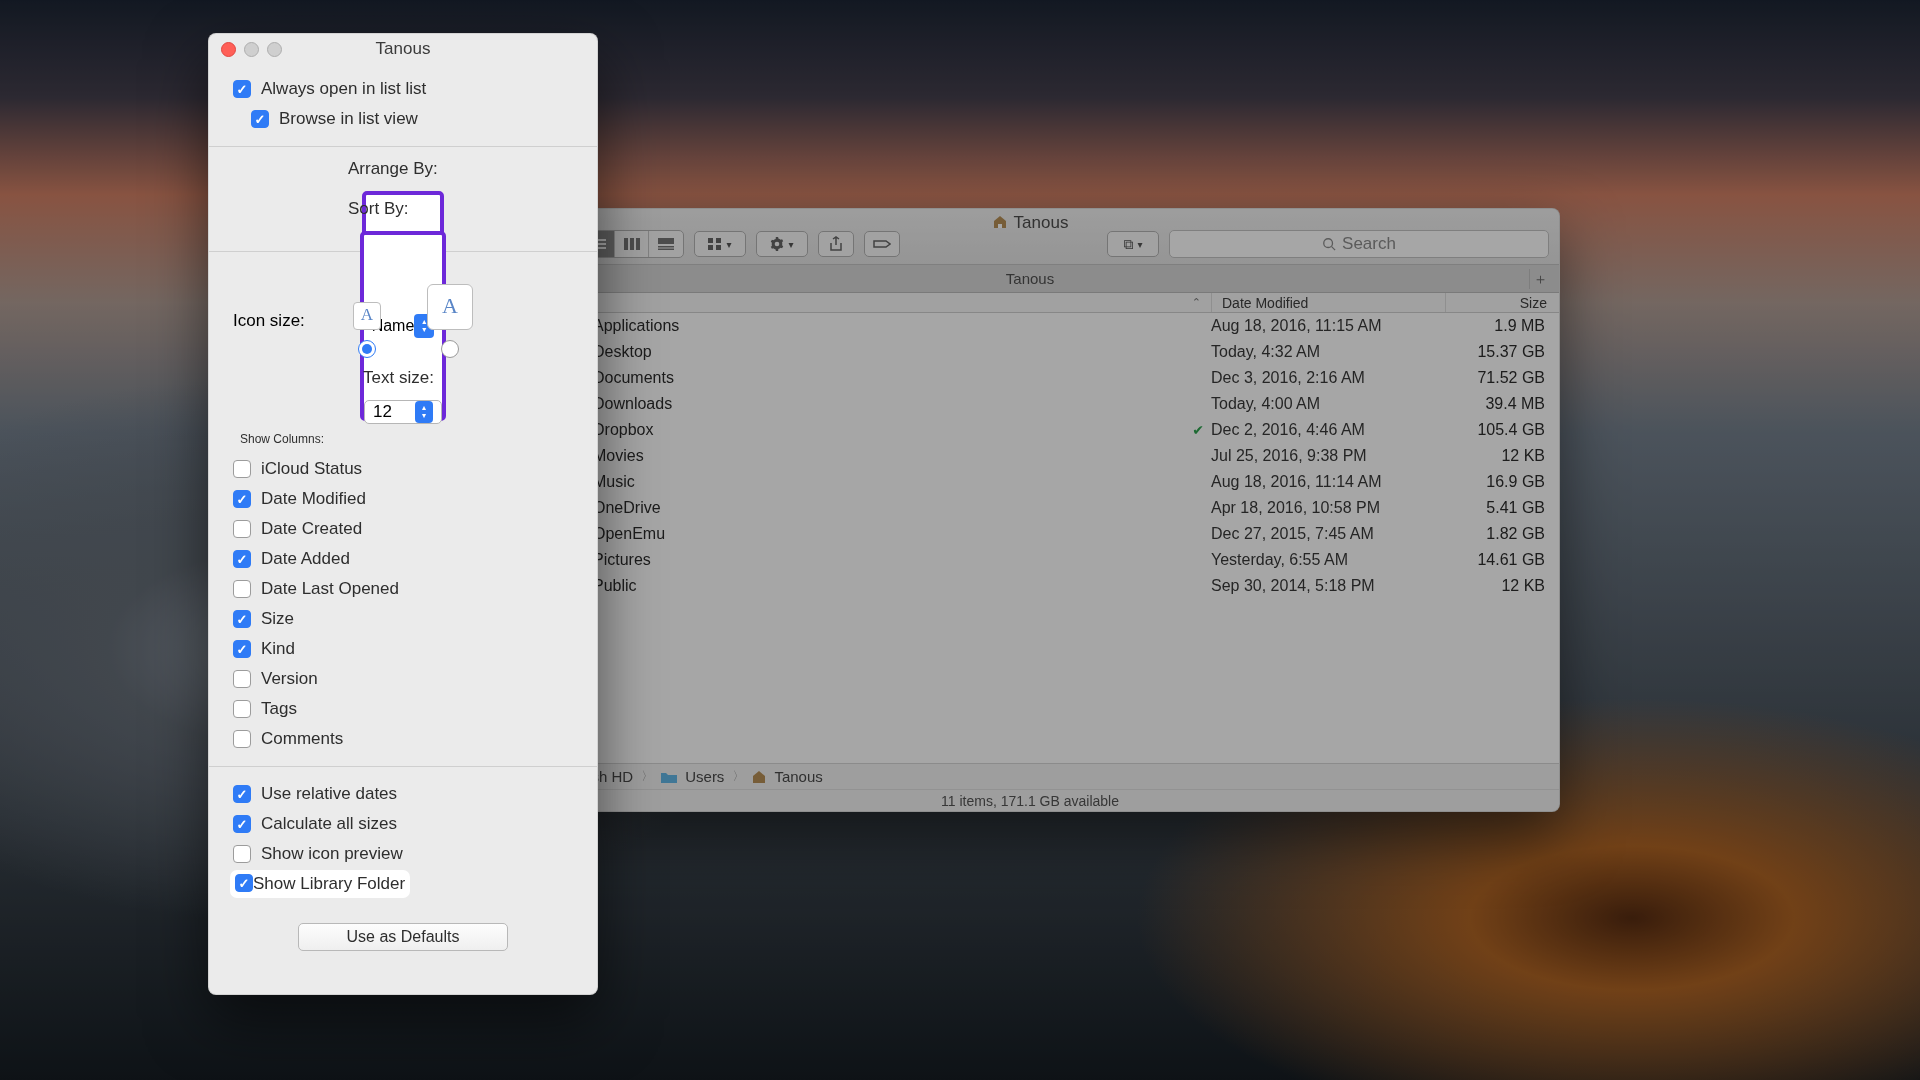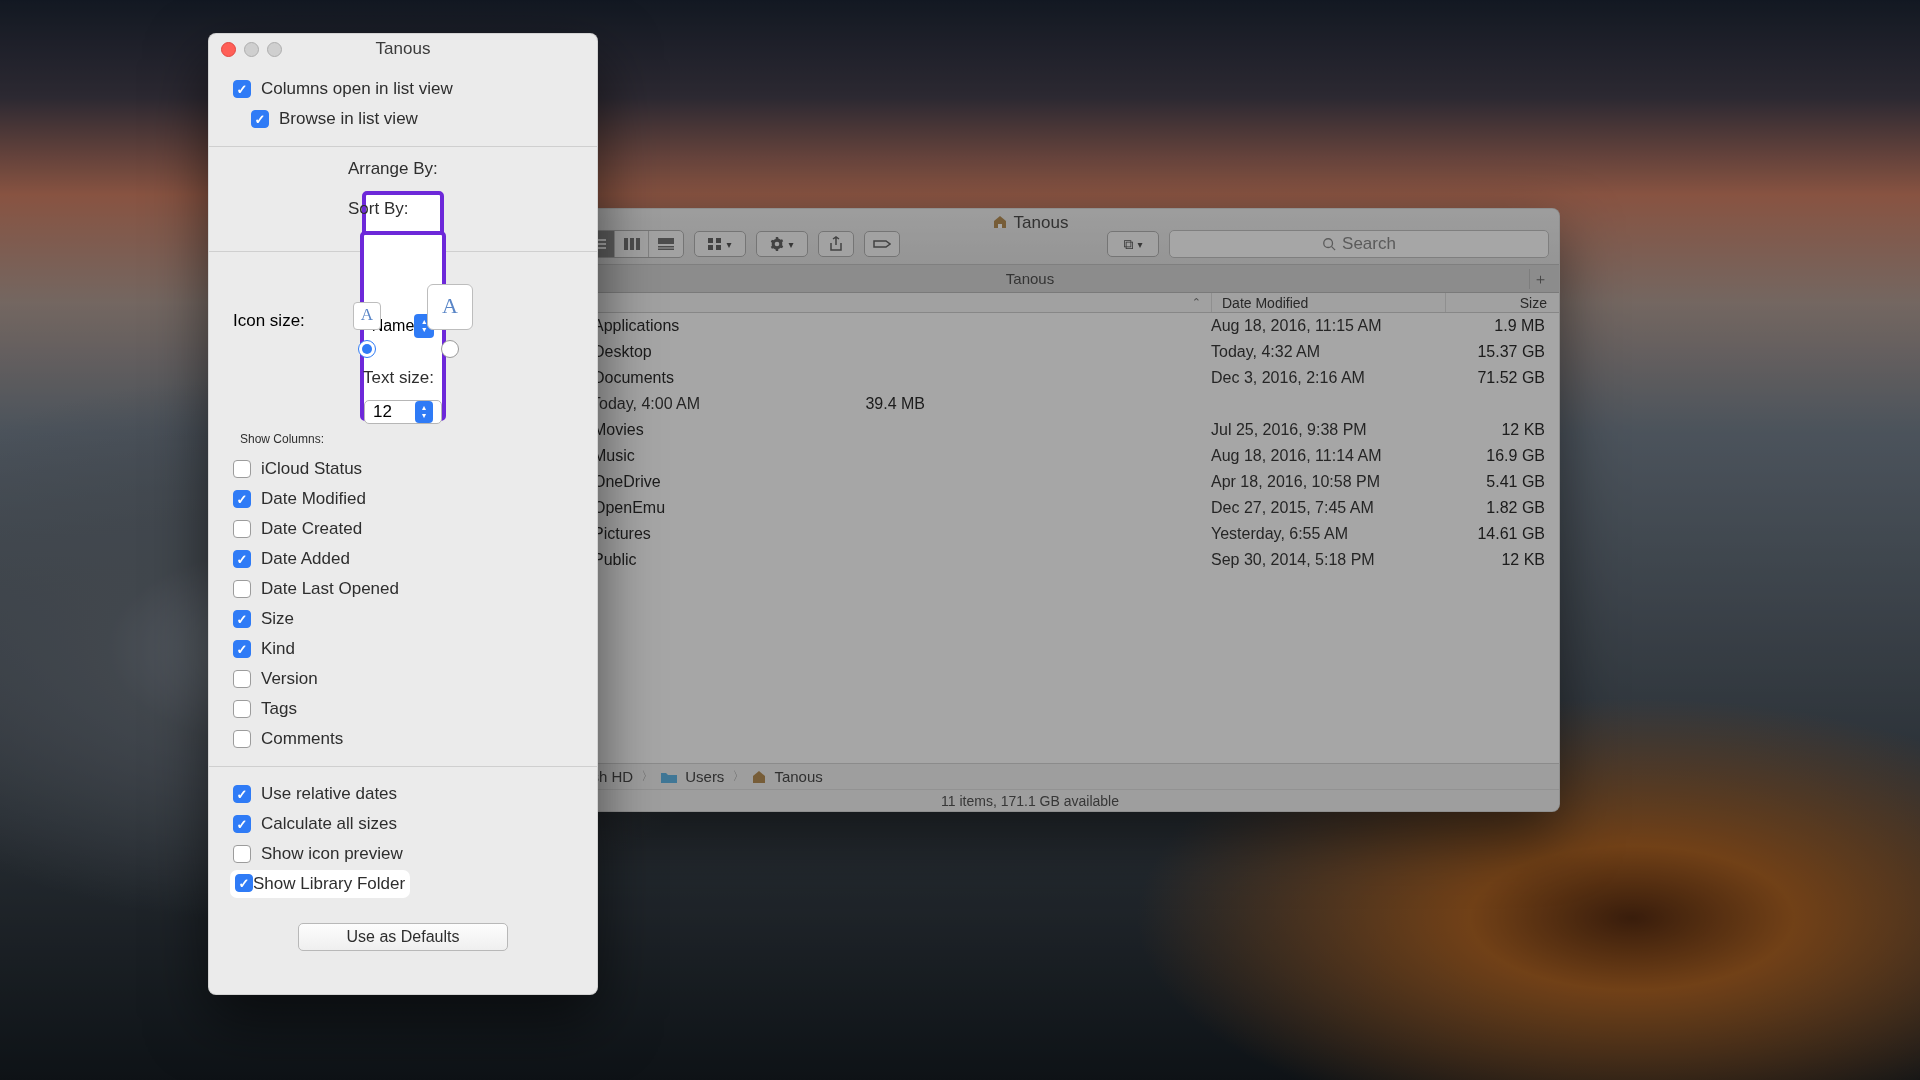--- a/index.html
+++ b/index.html
@@ -257,23 +257,43 @@
             <path fill="#7fc9ef" d="M0 3h8l2 2h12v2H0z"></path>
           </svg>
           <span>Documents</span>
         </span>
     <span class="badge"></span>
     <span class="dt">Dec 3, 2016, 2:16 AM</span>
     <span class="sz">71.52 GB</span>
       </div>
       <div class="row">
         <span class="tri">▶</span>
+    <span class="nm">
+          <svg class="folder" viewBox="0 0 22 18">
+            <path fill="#59b4e8" d="M0 3h8l2 2h12v12H0z"></path>
+            <path fill="#7fc9ef" d="M0 3h8l2 2h12v2H0z"></path>
+          </svg>
+          <span>Downloads</span>
+        </span>
     <span class="badge"></span>
     <span class="dt">Today, 4:00 AM</span>
     <span class="sz">39.4 MB</span>
+      </div>
+      <div class="row">
+        <span class="tri">▶</span>
+    <span class="nm">
+          <svg class="folder" viewBox="0 0 22 18">
+            <path fill="#59b4e8" d="M0 3h8l2 2h12v12H0z"></path>
+            <path fill="#7fc9ef" d="M0 3h8l2 2h12v2H0z"></path>
+          </svg>
+          <span>Dropbox</span>
+        </span>
+    <span class="badge">✔</span>
+    <span class="dt">Dec 2, 2016, 4:46 AM</span>
+    <span class="sz">105.4 GB</span>
       </div>
       <div class="row">
         <span class="tri">▼</span>
     <span class="nm">
           <svg class="folder" viewBox="0 0 22 18">
             <path fill="#59b4e8" d="M0 3h8l2 2h12v12H0z"></path>
             <path fill="#7fc9ef" d="M0 3h8l2 2h12v2H0z"></path>
           </svg>
           <span>Movies</span>
         </span>
@@ -380,21 +400,21 @@
     <div class="traffic">
       <div class="t-dot red"></div>
       <div class="t-dot"></div>
       <div class="t-dot"></div>
     </div>
     <span>Tanous</span>
   </div>
   <div class="p-body">
     <div class="cb-row">
         <div class="cb on"></div>
-        <span>Columns open in list view</span>
+        <span>Always open in list list</span>
       </div>
     <div class="cb-row indent">
         <div class="cb on"></div>
         <span>Browse in list view</span>
       </div>
     <hr class="sep">
     <div class="field-row">
       <label>Arrange By:</label>
       <div class="popup">
           <span>None</span>

